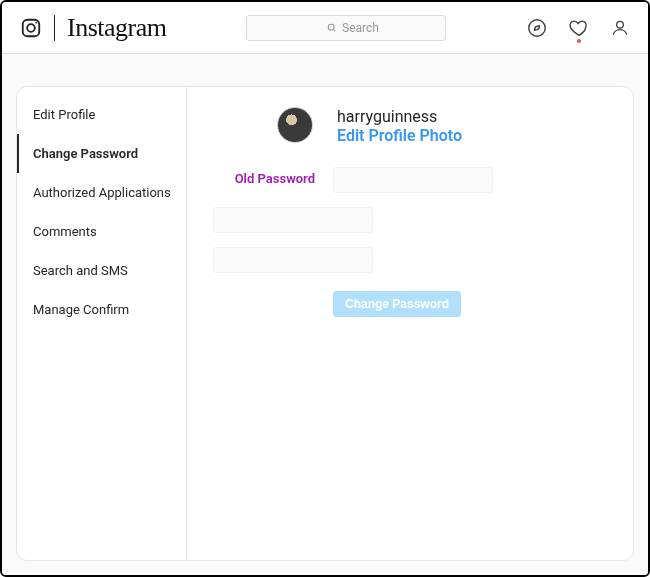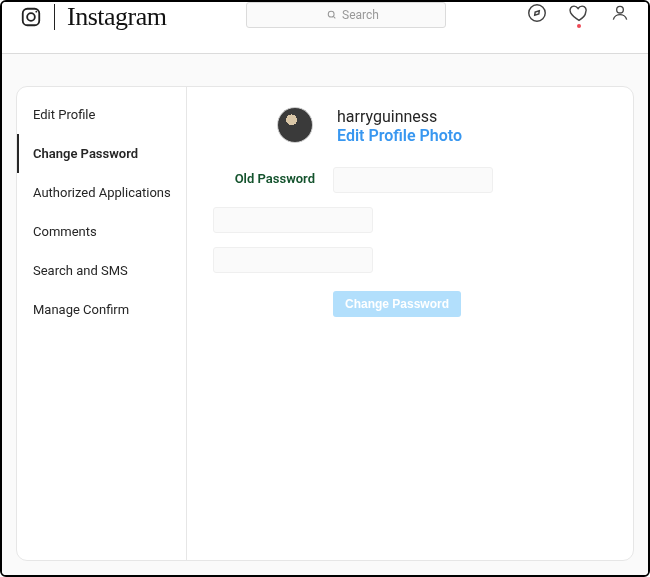--- a/index.html
+++ b/index.html
@@ -9,21 +9,21 @@
       width: 650px;
       height: 577px;
       overflow: hidden;
       border: 2px solid #000;
       border-radius: 6px;
     }
     .topbar {
       height: 52px;
       border-bottom: 1px solid #dbdbdb;
       display: flex;
-      align-items: flex-start;
+      align-items: center;
       padding: 0 18px;
       background: #fff;
     }
     .logo-group {
       display: flex;
       align-items: center;
       gap: 12px;
     }
     .logo-divider {
       width: 1px;
@@ -128,21 +128,21 @@
     .form-row {
       display: flex;
       align-items: flex-start;
       margin-bottom: 14px;
     }
     .form-label {
       width: 120px;
       text-align: right;
       font-size: 13px;
       font-weight: 600;
-      color: #14532d;
+      color: #a21caf;
       padding-right: 18px;
       padding-top: 4px;
       line-height: 1.25;
     }
     .form-input {
       width: 160px;
       height: 26px;
       background: #fafafa;
       border: 1px solid #efefef;
       border-radius: 3px;

